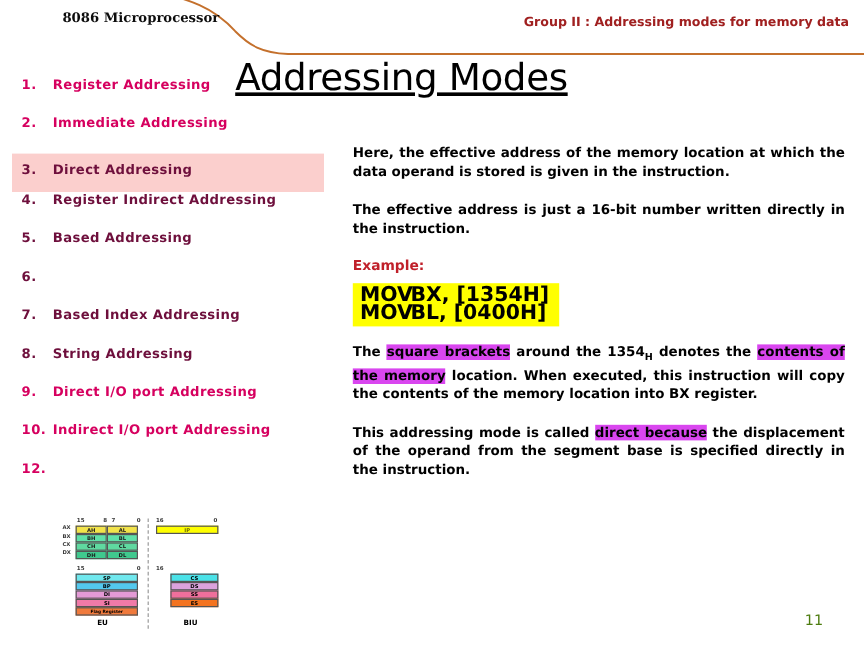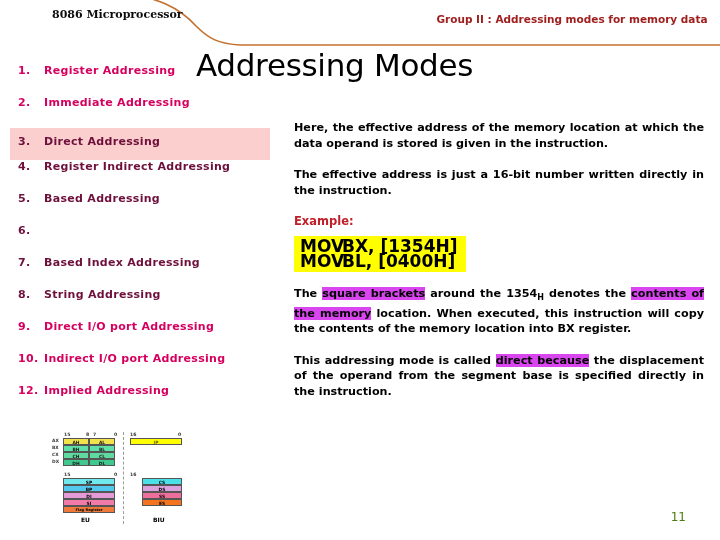--- a/index.html
+++ b/index.html
@@ -52,20 +52,21 @@
   #page-title {
     position: absolute;
     left: 196px;
     top: 47px;
     font-family: "DejaVu Sans", sans-serif;
     font-weight: normal;
     font-size: 31px;
     color: #000000;
     white-space: nowrap;
     letter-spacing: -0.3px;
+    text-decoration: underline;
   }
 
   
   #mode-list {
     position: absolute;
     left: 0px;
     top: 64px;
     width: 288px;
   }
   .mode-item {
@@ -253,21 +254,20 @@
   <div class="mode-item bright">
     <span class="num">9.</span>
     <span>Direct I/O port Addressing</span>
   </div>
   <div class="mode-item bright">
     <span class="num">10.</span>
     <span>Indirect I/O port Addressing</span>
   </div>
   <div class="mode-item bright">
     <span class="num">12.</span>
-    <span>Implied Addressing</span>
   </div>
 </div>
 
 <div id="content-col">
 
   <p class="body-par">Here,  the  effective     address  of  the  memory location at which the data operand is stored  is given in the instruction.</p>
 
   <p class="body-par">The   effective address is just a 16-bit number written directly in the instruction.</p>
 
   <div class="example-label">Example:</div>

